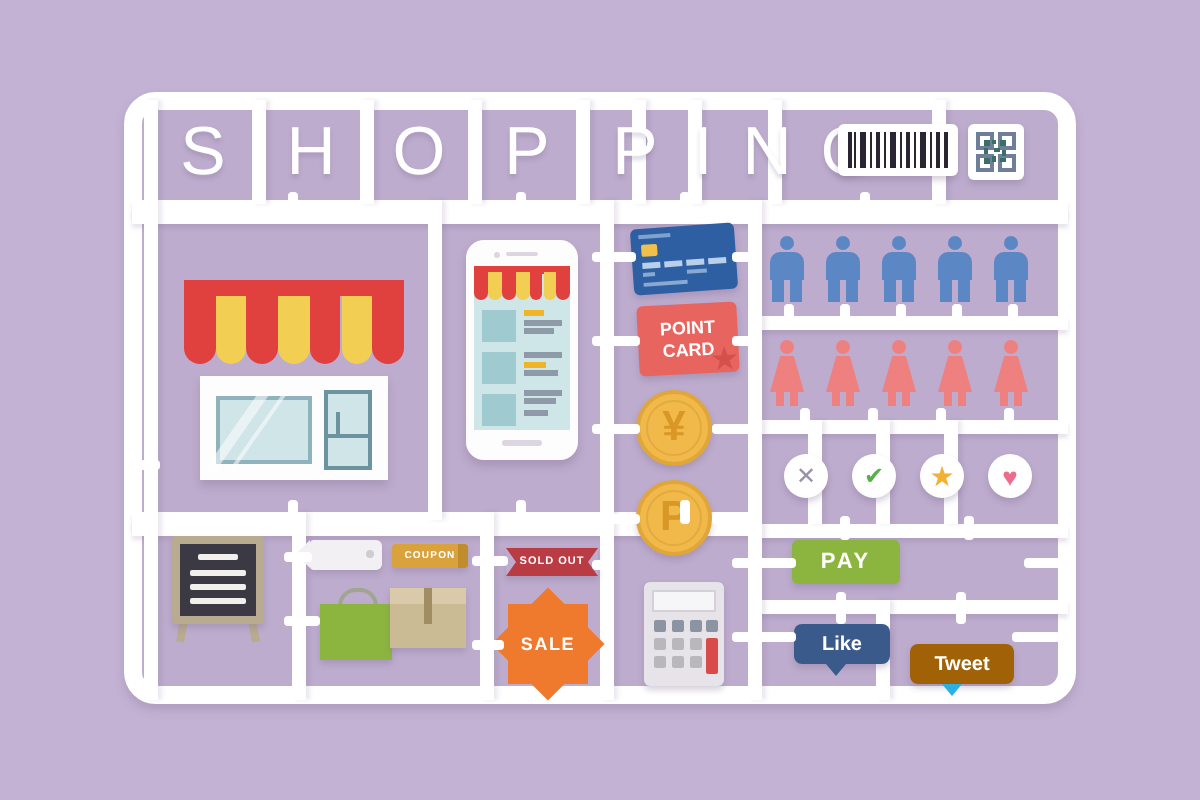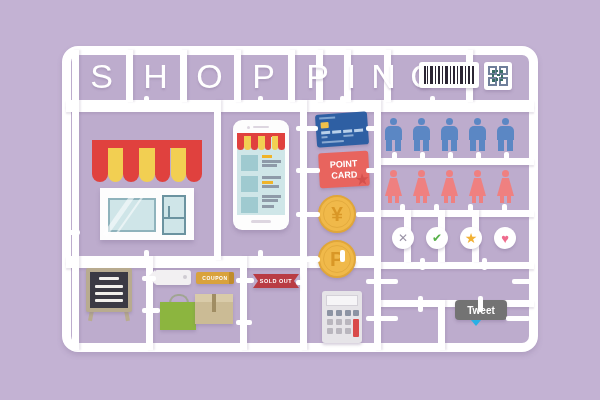--- a/index.html
+++ b/index.html
@@ -413,22 +413,29 @@
   <div class="react" style="left:426px;top:227px;">
     <span style="color:#56b148;">✔</span>
   </div>
   <div class="react" style="left:460px;top:227px;">
     <span style="color:#f2b134;font-size:14px;">★</span>
   </div>
   <div class="react" style="left:494px;top:227px;">
     <span style="color:#ef6b8d;font-size:13px;">♥</span>
   </div>
 
-
-  <div class="socbtn" style="left:455px;top:300px;width:52px;height:20px;background:#737373;">
+  <div class="actbtn" style="left:396px;top:270px;width:54px;height:22px;background:#8cb53f;">
+    <span>PAY</span>
+  </div>
+
+  <div class="socbtn" style="left:397px;top:312px;width:48px;height:20px;background:#3b5a8c;">
+    <span>Like</span>
+    <span class="tail" style="border-top:6px solid #3b5a8c;"></span>
+  </div>
+  <div class="socbtn" style="left:455px;top:322px;width:52px;height:20px;background:#a16207;">
     <span>Tweet</span>
     <span class="tail" style="border-top:6px solid #29b0e5;"></span>
   </div>
 
   <div class="board">
     <div class="board-leg" style="left:3px;transform:rotate(10deg);"></div>
     <div class="board-leg" style="right:3px;transform:rotate(-10deg);"></div>
     <div class="board-frame">
       <div class="board-face">
         <div class="board-line" style="left:9px;top:5px;width:20px;"></div>
@@ -458,20 +465,27 @@
   <div class="bag" style="left:160px;top:294px;width:36px;height:36px;">
     <div class="bag-handle" style="left:9px;top:0;width:16px;height:10px;"></div>
     <div class="bag-body" style="left:0;top:8px;width:36px;height:28px;"></div>
   </div>
 
   <div class="box">
     <div class="box-flap"></div>
     <div class="box-tape"></div>
   </div>
 
+  <div class="sale-wrap">
+    <div class="star8"></div>
+    <div class="star8 rot"></div>
+    <div class="sale-text">
+        <span>SALE</span>
+      </div>
+  </div>
 
   <div class="calc">
     <div class="calc-disp"></div>
     <div class="calc-key" style="left:5px;top:19px;"></div>
     <div class="calc-key" style="left:14px;top:19px;"></div>
     <div class="calc-key" style="left:23px;top:19px;"></div>
     <div class="calc-key" style="left:31px;top:19px;"></div>
     <div class="calc-key gray" style="left:5px;top:28px;"></div>
     <div class="calc-key gray" style="left:14px;top:28px;"></div>
     <div class="calc-key gray" style="left:23px;top:28px;"></div>

